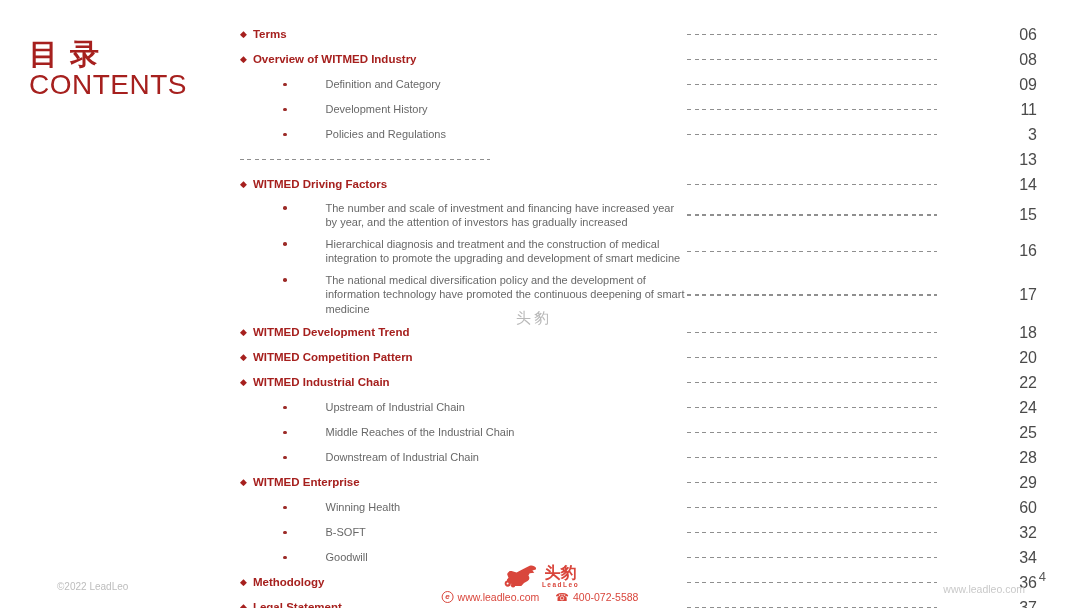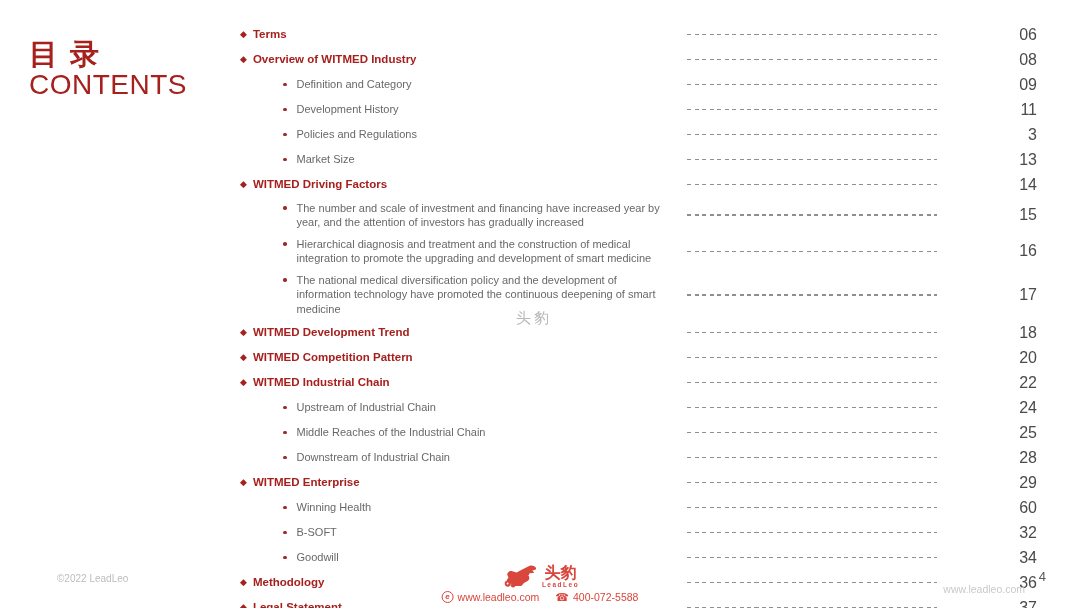--- a/index.html
+++ b/index.html
@@ -17,32 +17,32 @@
 
   
   .toc{position:absolute;left:240px;top:22px;width:805px;}
   .toc-row{display:flex;align-items:center;padding:3.5px 0;}
   .row-label{width:447px;display:flex;align-items:flex-start;box-sizing:border-box;}
   .toc-row.l1 .row-label{color:#A6201E;font-weight:700;font-size:11.5px;}
   .toc-row.l2 .row-label{color:#686868;font-weight:400;font-size:11px;padding-left:43px;}
   .marker-diamond{font-size:9px;line-height:14.6px;margin-right:6px;color:#A6201E;flex:none;}
   .marker-bullet{width:3.5px;height:3.5px;border-radius:50%;background:#9c2b28;margin:5.5px 10px 0 0;flex:none;}
   .row-text{line-height:14.6px;}
-  .toc-row.l2 .row-text{max-width:372px;}
+  .toc-row.l2 .row-text{max-width:372px;margin-left:29px;}
   .leader{
     width:250px;height:1.5px;flex:none;align-self:center;
     background:repeating-linear-gradient(90deg,#8f8f8f 0 4px,transparent 4px 7.5px);
   }
   .page-num{flex:1;text-align:right;padding-right:8px;font-size:16px;color:#4a4a4a;}
 
   
   .watermark{position:absolute;left:516px;top:309px;font-size:15px;color:#b9b9b9;letter-spacing:3px;}
 
   
-  .copyright{position:absolute;left:57px;bottom:24px;font-size:10px;color:#bdbdbd;}
+  .copyright{position:absolute;left:57px;bottom:16px;font-size:10px;color:#bdbdbd;}
   .site-right{position:absolute;right:55px;bottom:13px;font-size:10.5px;color:#c9c9c9;}
   .page-indicator{position:absolute;right:34px;bottom:24px;font-size:13px;color:#595959;}
   .footer-center{
     position:absolute;left:50%;bottom:5px;transform:translateX(-50%);
     display:flex;flex-direction:column;align-items:center;color:#D9463C;white-space:nowrap;
   }
   .logo-row{display:flex;align-items:flex-end;gap:5px;}
   .logo-text{display:flex;flex-direction:column;align-items:center;}
   .logo-zh{font-size:16px;font-weight:700;line-height:15px;}
   .logo-en{font-size:6.5px;font-weight:700;letter-spacing:1.5px;margin-top:1px;}
@@ -108,25 +108,20 @@
     <div class="row-label">
 
       <span class="marker-bullet"></span>
       <span class="row-text">Policies and Regulations</span>
     </div>
     <div class="leader"></div>
     <div class="page-num">3</div>
   </div>
 
   <div class="toc-row l2">
-    <div class="row-label">
-
-      <span class="marker-bullet"></span>
-      <span class="row-text">Market Size</span>
-    </div>
     <div class="leader"></div>
     <div class="page-num">13</div>
   </div>
 
   <div class="toc-row l1">
     <div class="row-label">
       <span class="marker-diamond">◆</span>
 
       <span class="row-text">WITMED Driving Factors</span>
     </div>

